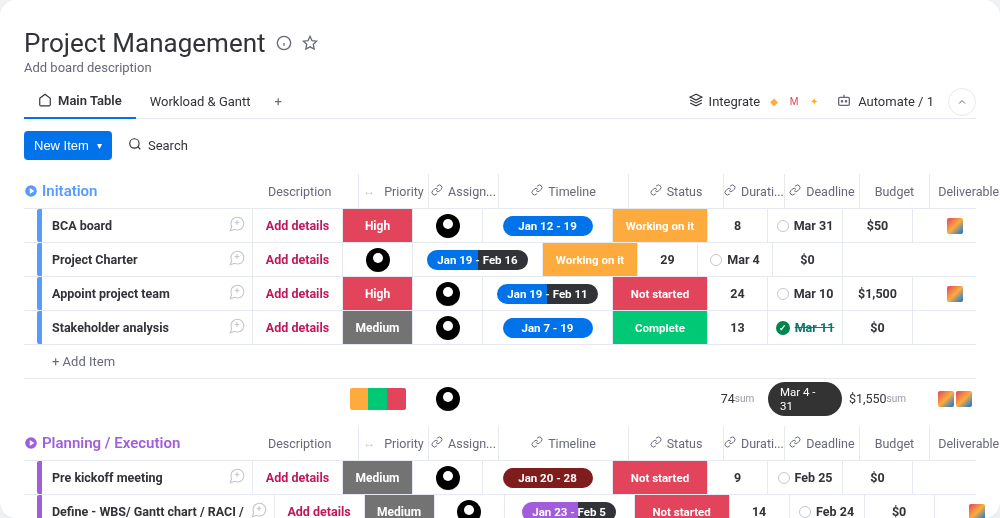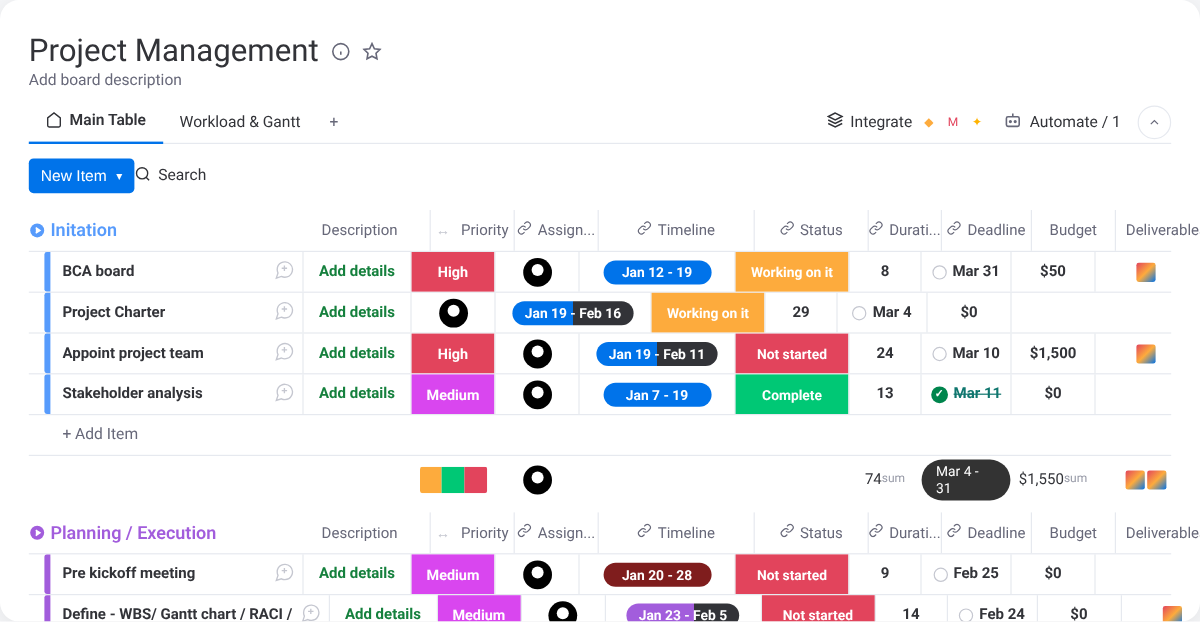--- a/index.html
+++ b/index.html
@@ -19,21 +19,21 @@
   .tab-add { padding: 8px 10px; cursor:pointer; color:#676879; }
   .right-actions { display:flex; align-items:center; gap:14px; font-size:13px; }
   .integrate, .automate { display:flex; align-items:center; gap:6px; cursor:pointer; }
   .intg-icons { display:flex; gap:4px; }
   .mini-icon { width:16px; height:16px; border-radius:3px; display:inline-flex; align-items:center; justify-content:center; font-size:10px; }
   .mini-g { color:#fdab3d; }
   .mini-m { color:#e2445c; }
   .mini-s { color:#ffb300; }
   .robot-icon { color:#676879; }
   .expand-btn { width:28px; height:28px; border:1px solid #e6e9ef; border-radius:50%; display:flex; align-items:center; justify-content:center; cursor:pointer; color:#676879; }
-  .toolbar { display:flex; align-items:center; padding: 12px 0 14px 0; }
+  .toolbar { display:flex; align-items:center; gap:16px; padding: 12px 0 14px 0; }
   .new-item-btn { background:#0073ea; color:#fff; border:none; border-radius:4px; padding:7px 10px; display:flex; align-items:center; gap:8px; cursor:pointer; font-size:13px; font-weight:500; }
   .new-item-btn .chev { font-size:10px; }
   .search { display:flex; align-items:center; gap:6px; color:#323338; cursor:text; }
   .search .mag { color:#323338; }
 
   .group { margin-bottom: 8px; }
   .group-header { display:flex; align-items:stretch; }
   .collapse { width:18px; display:flex; align-items:center; justify-content:center; cursor:pointer; }
   .collapse svg { transform: rotate(0deg); }
   .group-title { font-size:15px; font-weight:600; padding: 8px 4px; flex: 0 0 230px; display:flex; align-items:center; }
@@ -59,25 +59,25 @@
 
   .row { display:flex; align-items:stretch; border-top:1px solid #e6e9ef; min-height:34px; }
   .row .stripe { width:5px; flex:0 0 5px; border-radius:2px 0 0 2px; }
   .g1 .stripe { background:#579bfc; }
   .g2 .stripe { background:#a25ddc; }
   .row .pad { width:13px; flex:0 0 13px; }
   .cell { display:flex; align-items:center; justify-content:center; border-left:1px solid #e6e9ef; font-size:12.5px; padding: 4px 6px; font-weight: bold; }
   .cell.name { justify-content:space-between; border-left:none; padding-left:10px; }
   .cell.name .txt { white-space:nowrap; overflow:hidden; text-overflow:ellipsis; }
   .msg-icon { color:#c5c7d0; flex-shrink:0; margin-left:6px; }
-  .cell.desc { color:#15803d; cursor:text; }
+  .cell.desc { color:#be185d; cursor:text; }
   .pill-prio { width:100%; height:100%; display:flex; align-items:center; justify-content:center; color:#fff; font-size:12px; }
   .prio-high { background:#e2445c; }
   .prio-low { background:#00c875; }
-  .prio-med { background:#d946ef; }
+  .prio-med { background:#737373; }
   .cell.prio { padding:0; }
   .avatar { width:24px; height:24px; border-radius:50%; background:#000; display:flex; align-items:center; justify-content:center; }
   .avatar::after { content:""; width:10px; height:10px; border-radius:50%; background:#fff; transform:translateY(-2px); }
   .time-pill { border-radius:999px; padding:3px 10px; color:#fff; font-size:11.5px; min-width:90px; text-align:center; }
   .tl-blue { background:#0073ea; }
   .tl-dual { background: linear-gradient(to right, #0073ea 50%, #323338 50%); }
   .tl-purple { background:#7f1d1d; }
   .tl-purpledark { background: linear-gradient(to right, #a25ddc 60%, #323338 60%); }
   .cell.status { padding:0; }
   .status-pill { width:100%; height:100%; display:flex; align-items:center; justify-content:center; color:#fff; font-size:11.5px; }

